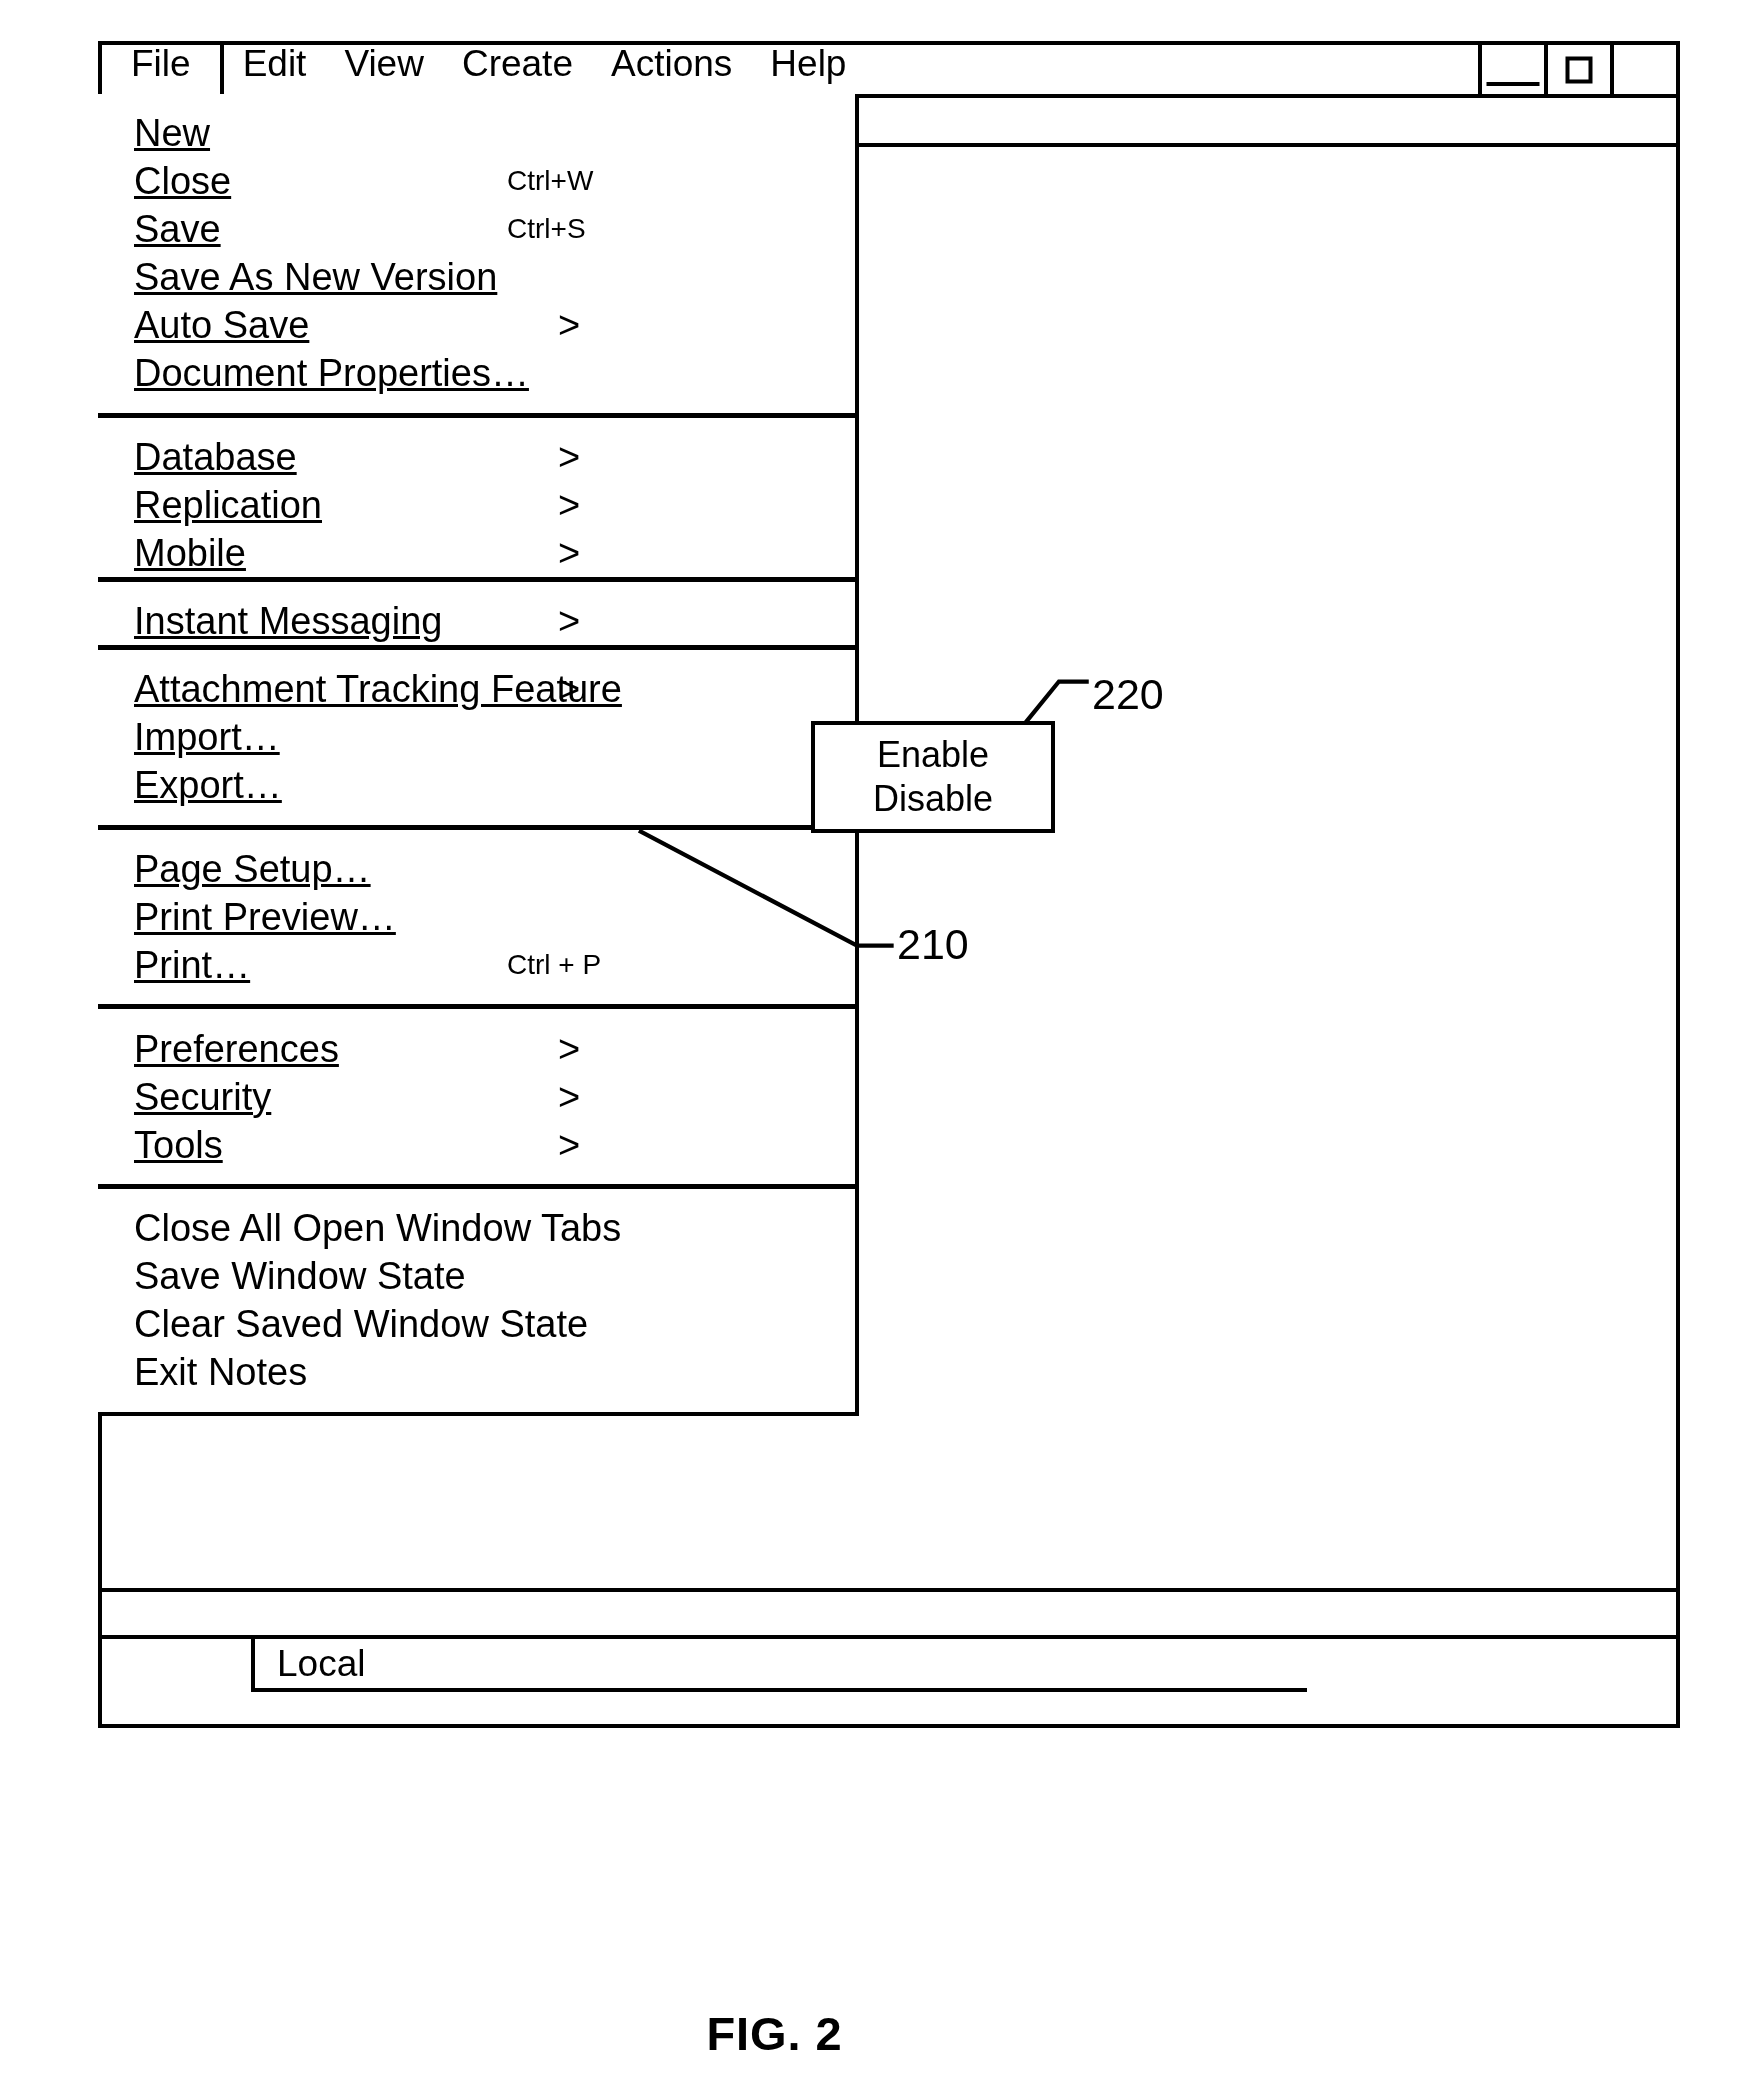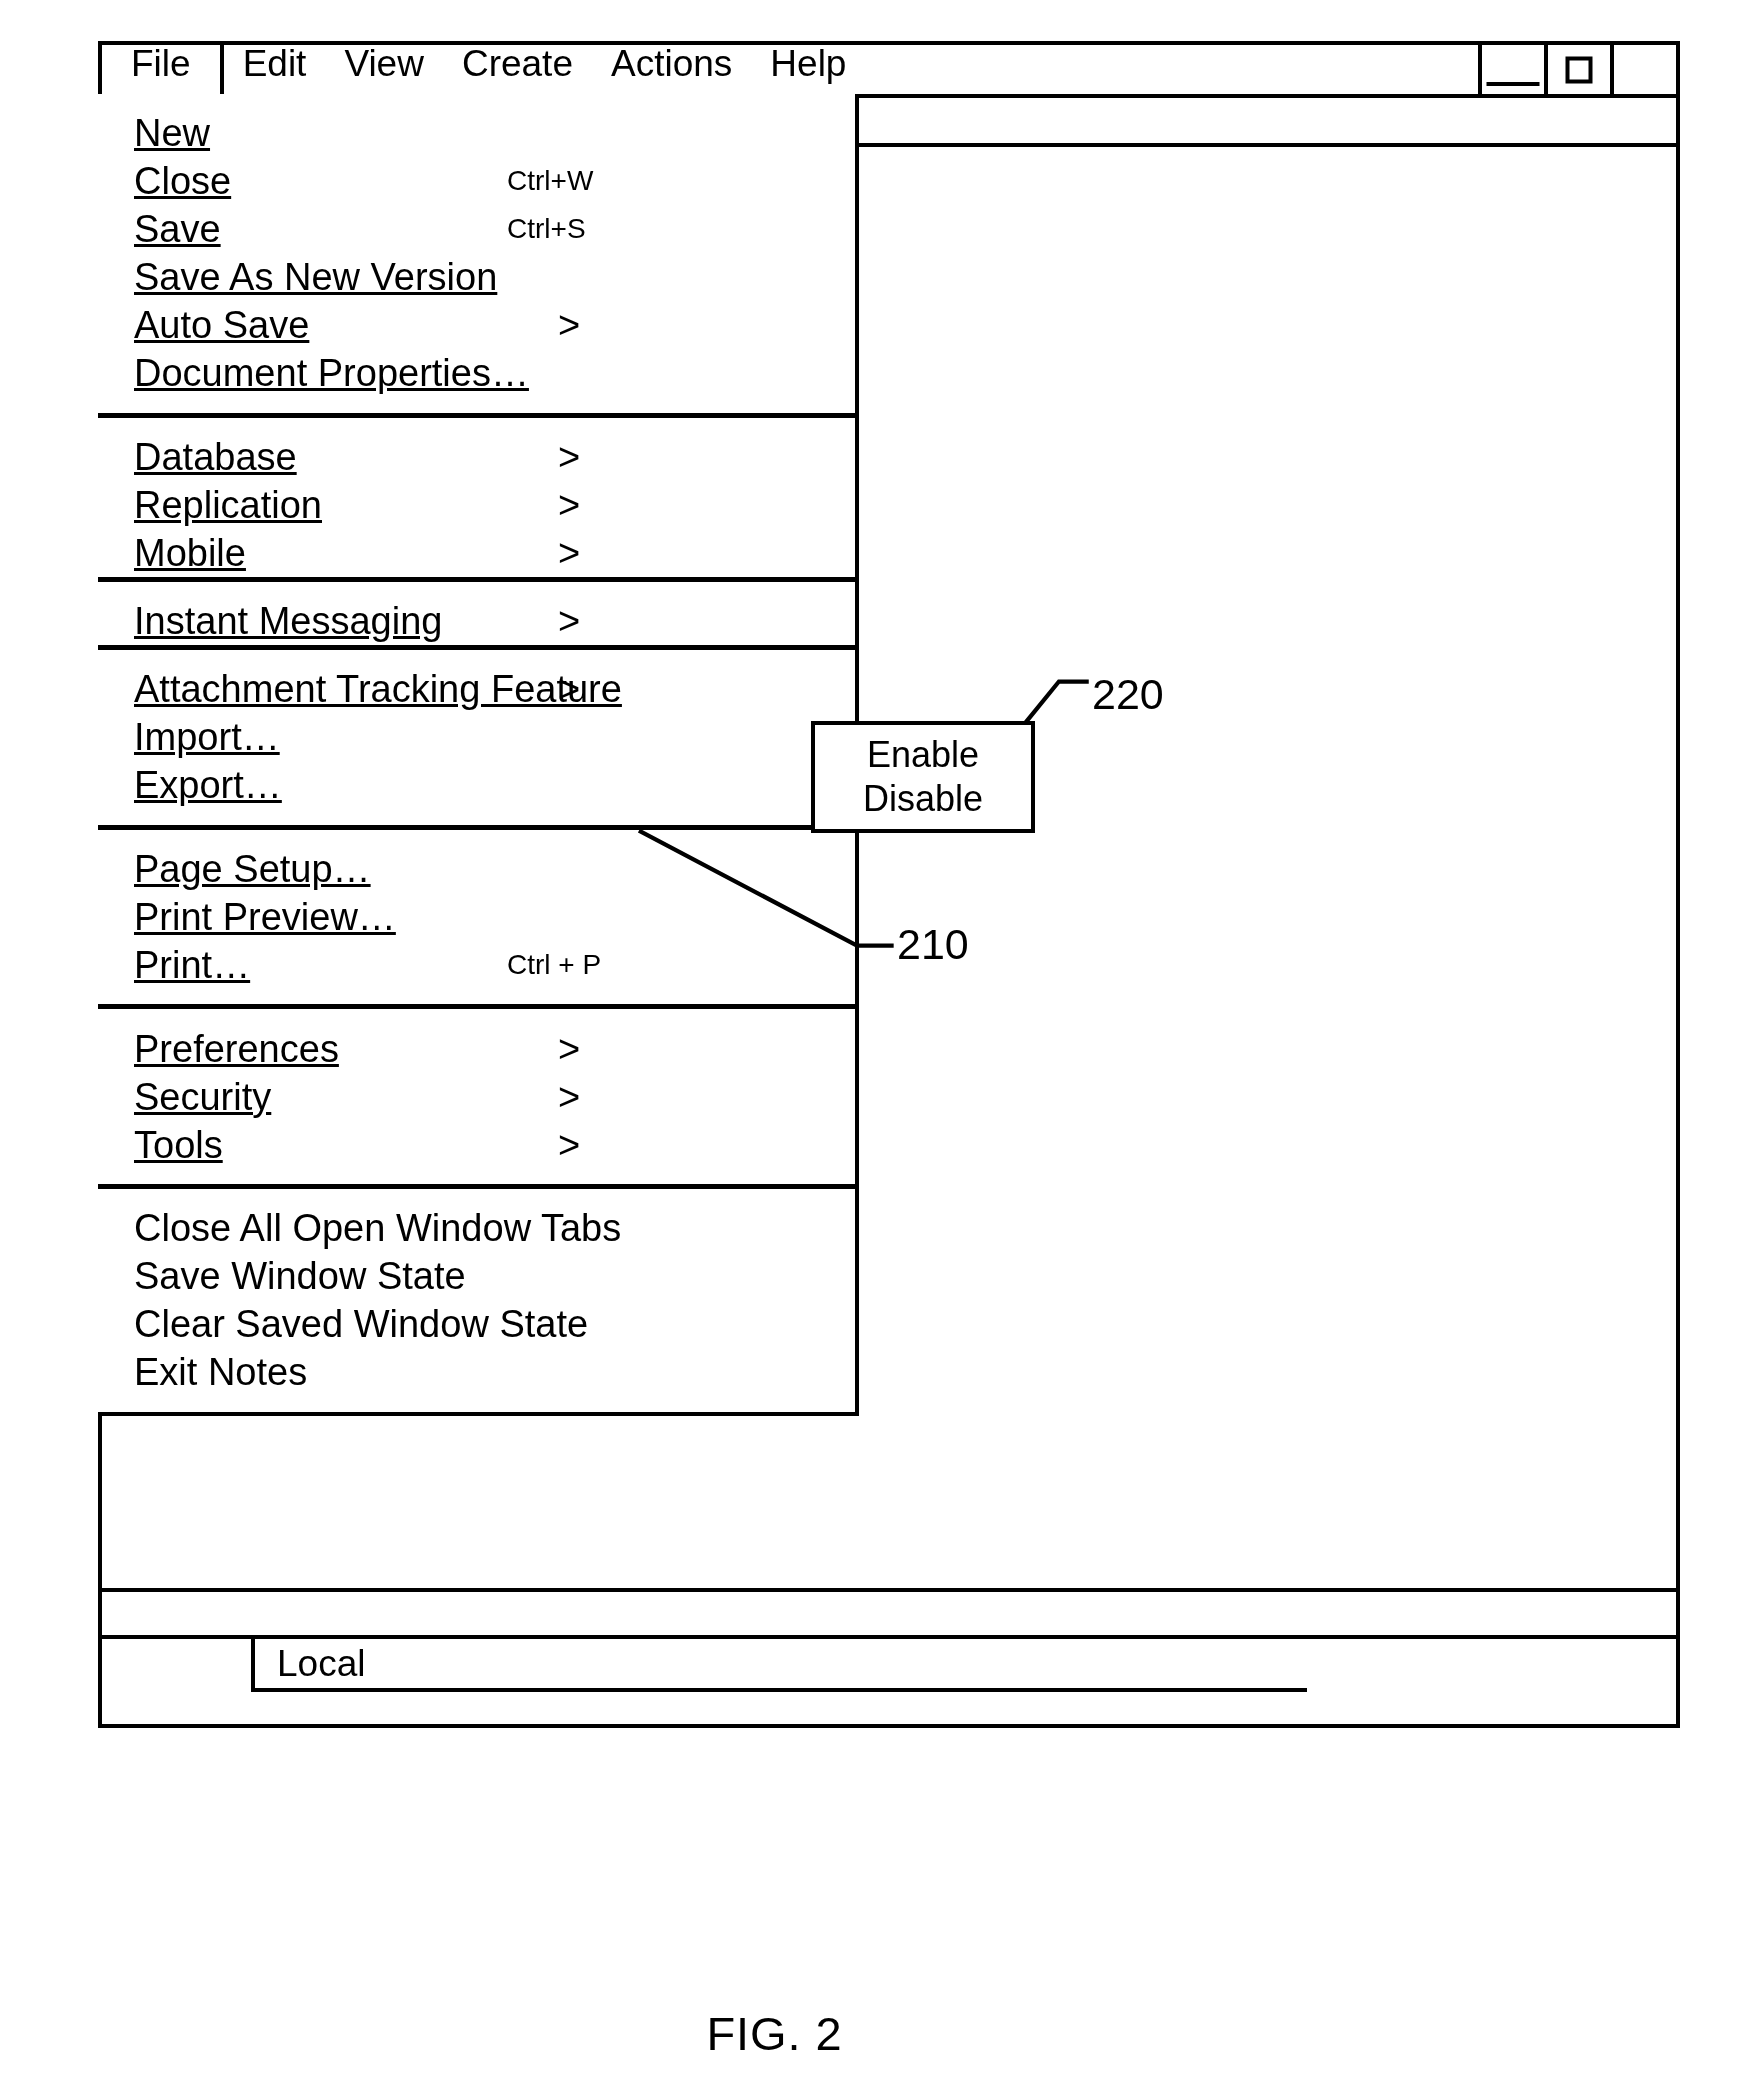--- a/index.html
+++ b/index.html
@@ -187,21 +187,21 @@
     font-size: 38px;
     line-height: 1;
     font-family: "Liberation Sans", sans-serif;
   }
 
   
   #submenu-attachment {
     position: absolute;
     left: 811px;
     top: 721px;
-    width: 224px;
+    width: 244px;
     height: 112px;
     border: 4.3px solid #000;
     box-sizing: border-box;
     background: #fff;
     z-index: 30;
     display: flex;
     flex-direction: column;
     align-items: center;
     justify-content: center;
   }
@@ -231,21 +231,21 @@
   }
 
   
   #fig-caption {
     position: absolute;
     left: 0;
     top: 2006px;
     width: 1549px;
     text-align: center;
     font-size: 47px;
-    font-weight: normal;
+    font-weight: bold;
     letter-spacing: 0.9px;
   }
 </style>
 </head>
 <body>
 
 <div id="app-window">
 
   <div id="menu-bar">
     <div class="menubar-item active">

